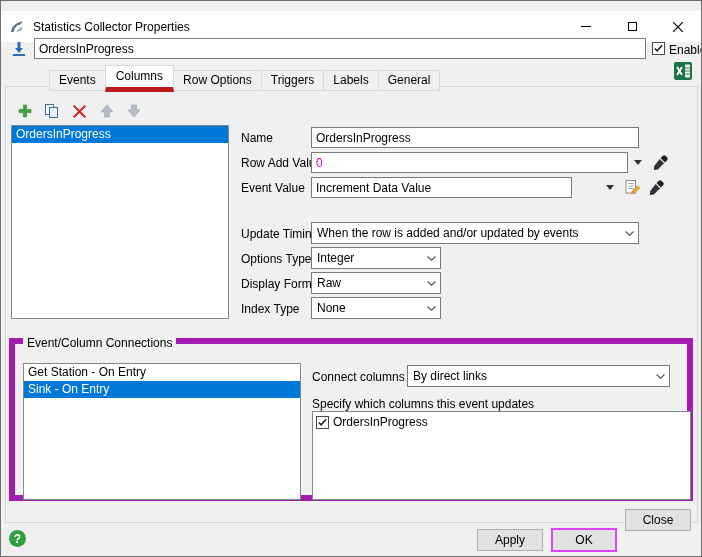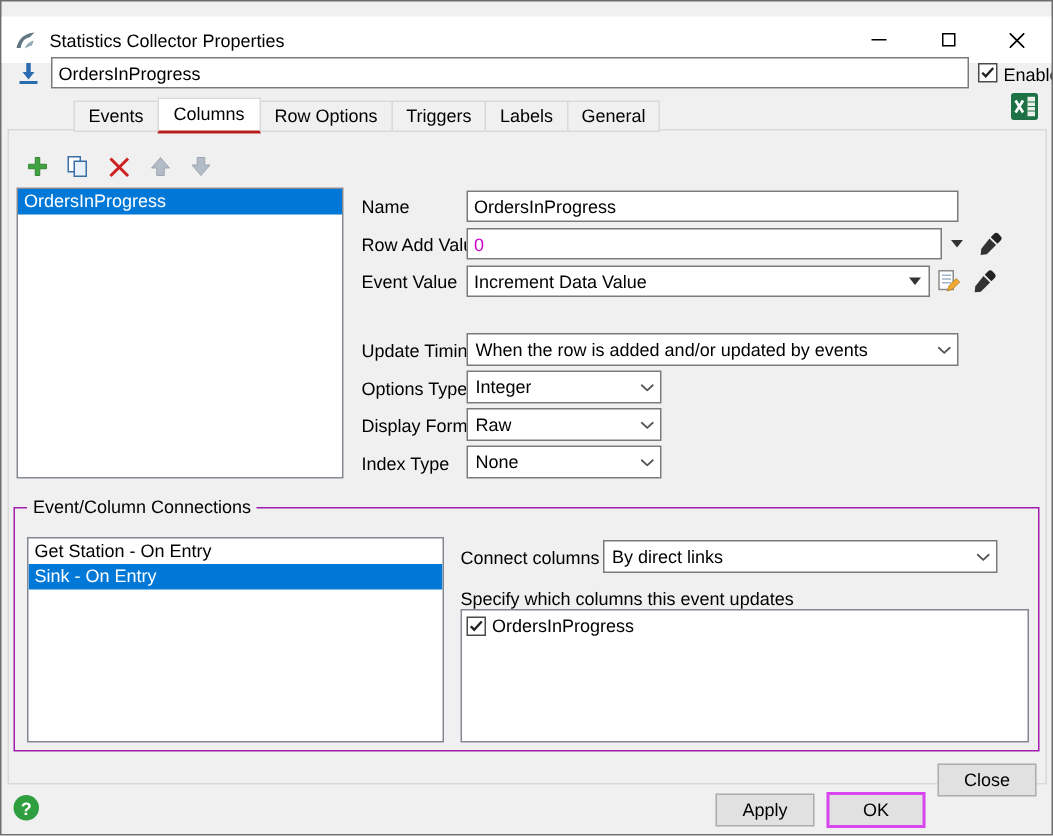--- a/index.html
+++ b/index.html
@@ -20,36 +20,36 @@
   .ti{position:absolute;border:1px solid #7a7a7a;background:#fff;font:12px "Liberation Sans",sans-serif;
       padding:0 4px;height:21px;outline:none;}
   .ti.magenta{color:#cc00cc;}
   .lbl{position:absolute;white-space:nowrap;line-height:14px;}
   .combo{position:absolute;height:22px;border:1px solid #7a7a7a;background:#fff;display:flex;
          align-items:center;justify-content:space-between;padding:0 4px 0 5px;cursor:default;}
   .combo .ctext{white-space:nowrap;overflow:hidden;}
   .listbox{position:absolute;background:#fff;border:1px solid #828790;overflow:hidden;}
   .li{height:17px;line-height:17px;padding-left:4px;white-space:nowrap;}
   .li.sel{background:#0078d7;color:#fff;}
-  .groupbox{position:absolute;border:1px solid #a21caf;}
+  .groupbox{position:absolute;border:6px solid #a21caf;}
   .group-label{position:absolute;top:-8px;left:8px;background:#f0f0f0;padding:0 4px;line-height:15px;}
   .btn{position:absolute;background:#e1e1e1;border:1px solid #adadad;font:12px "Liberation Sans",sans-serif;
        display:flex;align-items:center;justify-content:center;cursor:pointer;}
   .btn.default{border:2px solid #d946ef;}
   .checkbox{display:inline-flex;width:13px;height:13px;background:#fff;border:1px solid #4a4a4a;
             align-items:center;justify-content:center;flex:none;}
   .menu-arrow{position:absolute;width:16px;height:21px;display:flex;align-items:center;justify-content:center;cursor:pointer;}
   .tri{width:0;height:0;border-left:4px solid transparent;border-right:4px solid transparent;border-top:5px solid #333;}
   .icon-btn{position:absolute;display:flex;align-items:center;justify-content:center;cursor:pointer;background:transparent;border:none;padding:0;}
 
   
   .tabbar{position:absolute;left:8;top:64px;left:8px;display:flex;align-items:flex-end;z-index:4;padding-left:40px;}
   .tab{padding:3px 9px 3px 9px;background:#f0f0f0;border:1px solid #d9d9d9;margin-left:-1px;cursor:pointer;line-height:13px;}
   .tab:first-child{margin-left:0;}
-  .tab.active{background:#fff;padding:4px 10px 4px 10px;margin-bottom:-1px;z-index:5;position:relative;border-bottom:2px solid #b91c1c;}
+  .tab.active{background:#fff;padding:4px 10px 4px 10px;margin-bottom:-1px;z-index:5;position:relative;border-bottom:5px solid #b91c1c;}
   .panel{position:absolute;left:4px;top:85px;width:693px;height:437px;border:1px solid #d9d9d9;background:#f0f0f0;}
 
   .toolbtn{position:absolute;width:24px;height:22px;display:flex;align-items:center;justify-content:center;cursor:pointer;}
   .help-circle{position:absolute;left:8px;top:529px;width:17px;height:17px;border-radius:50%;background:#2e9e3e;
                color:#fff;font-weight:bold;font-size:12px;display:flex;align-items:center;justify-content:center;cursor:pointer;}
   .check-item{display:flex;align-items:center;gap:4px;padding:3px 0 0 3px;}
 </style>
 </head>
 <body>
 
@@ -153,21 +153,21 @@
       <span class="tri"></span>
     </div>
   <button class="icon-btn" style="left:650px;top:152px;width:18px;height:18px;">
     <svg viewBox="0 0 16 16" width="15" height="15">
       <path d="M10.2 1.1a2.4 2.4 0 0 1 3.4 0l1.3 1.3a2.4 2.4 0 0 1 0 3.4l-2.2 2.2-4.7-4.7z" fill="#222"></path>
       <path d="M7.1 4.2l4.7 4.7-6.6 6.6-4.4.5.5-4.4z" fill="#333"></path>
     </svg>
   </button>
 
   <span class="lbl" style="left:240px;top:180px;">Event Value</span>
-  <input class="ti" style="left: 310px; top: 176px; width: 309px;" value="Increment Data Value">
+  <input class="ti" style="left: 310px; top: 176px; width: 261px;" value="Increment Data Value">
   <div class="menu-arrow" style="left:601px;top:176px;">
       <span class="tri"></span>
     </div>
   <button class="icon-btn" style="left:621px;top:176px;width:19px;height:19px;">
     <svg viewBox="0 0 16 16" width="16" height="16">
       <rect x="2" y="1.5" width="9.5" height="12.5" fill="#fff" stroke="#8a8a8a"></rect>
       <line x1="4" y1="4.5" x2="10" y2="4.5" stroke="#9fb3c8"></line>
       <line x1="4" y1="7" x2="10" y2="7" stroke="#9fb3c8"></line>
       <line x1="4" y1="9.5" x2="10" y2="9.5" stroke="#9fb3c8"></line>
       <path d="M7.5 15l1.2-3.5 4.8-4.8 2.3 2.3-4.8 4.8z" fill="#f0a830" stroke="#b07820" stroke-width="0.5"></path>

